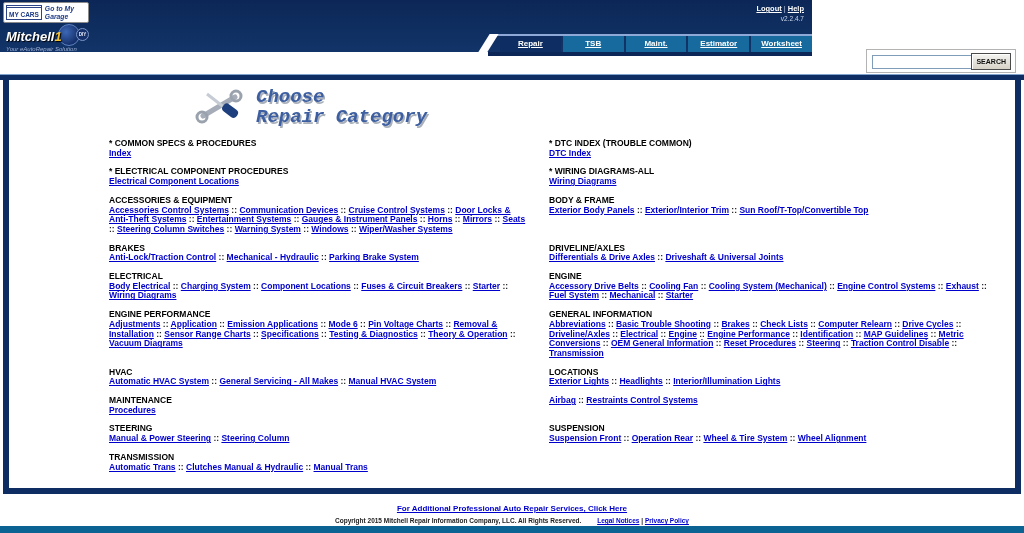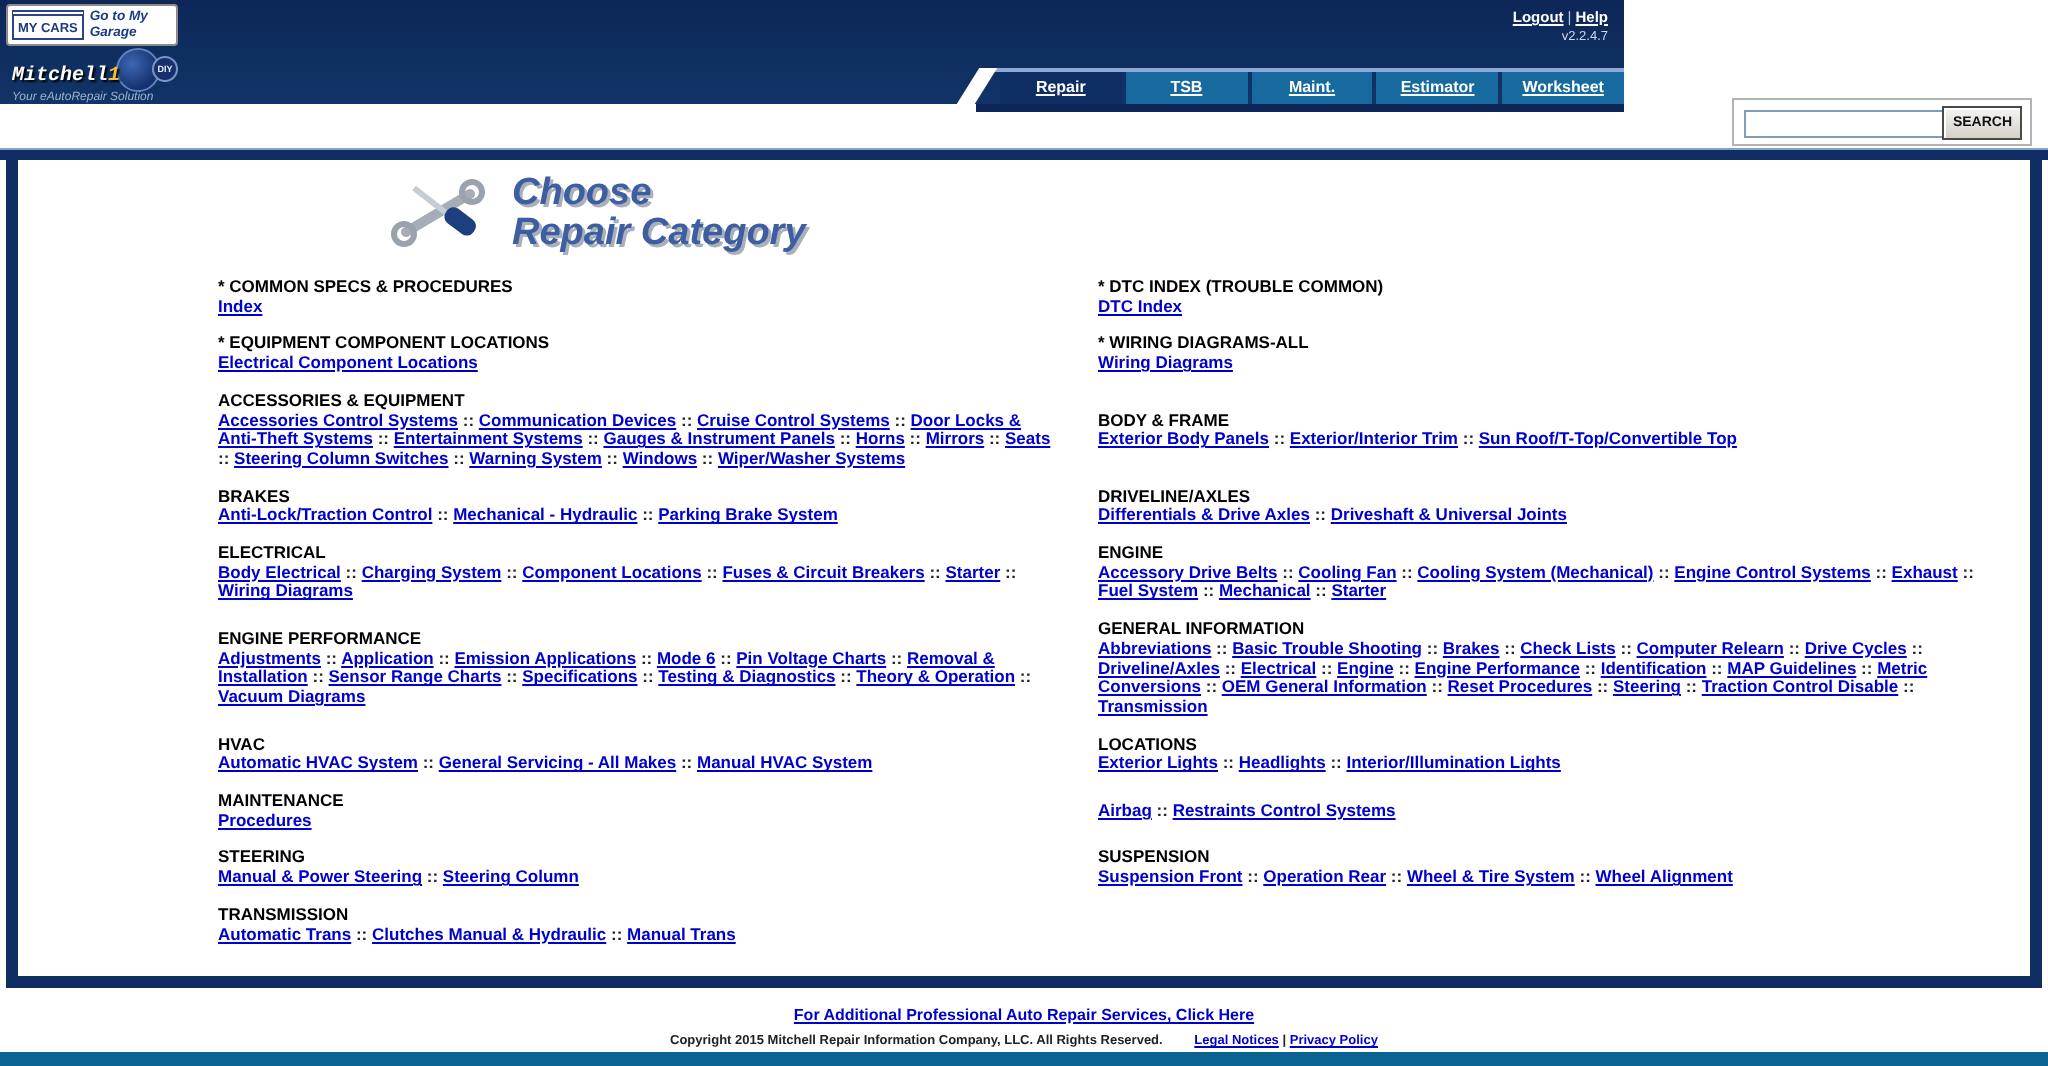--- a/index.html
+++ b/index.html
@@ -19,22 +19,22 @@
                   font-weight:bold; font-style:italic; color:#1c3a85; }
   #logout-help { position:absolute; top:4px; right:8px; font-size:7.5px; font-weight:bold; color:#fff; }
   #logout-help a { color:#fff; }
   #logout-help .div { font-weight:normal; color:#b9c6e2; margin:0 2px; }
   #version { position:absolute; top:15px; right:8px; font-size:6.5px; color:#cdd8ee; }
 
   #brand { position:absolute; top:27px; left:6px; }
   #brand-circle { position:absolute; left:52px; top:-3px; width:22px; height:22px; border-radius:50%;
                   background:radial-gradient(circle at 35% 35%, #3d68b5, #15306b 70%);
                   border:1px solid #5d82c2; }
-  #brand-name { position:relative; font-size:10px; font-weight:bold; font-style:italic; color:#fff;
-                text-shadow:1px 1px 1px #000;font-family:Liberation Mono, monospace; }
+  #brand-name { position:relative; font-size:13px; font-weight:bold; font-style:italic; color:#fff;
+                text-shadow:1px 1px 1px #000; }
   #brand-one { color:#f3c233; }
   #brand-badge { position:absolute; left:70px; top:1px; width:13px; height:13px; border-radius:50%;
                  background:#16306b; border:1px solid #7b95c8; color:#e8eefc; font-size:4.5px;
                  font-weight:bold; text-align:center; line-height:12px; }
   #brand-tagline { position:relative; font-size:6px; font-style:italic; color:#9fb0d4; margin-top:1px; }
 
   
   #tab-assembly { position:absolute; top:36px; right:0; width:312px; height:16px; display:flex; gap:2px; }
   #tab-highlight { position:absolute; top:-2px; left:-4px; right:0; height:2px; background:#8ea8d8; }
   #tab-slash { position:absolute; left:-16px; top:-2px; width:9px; height:18px; background:#fff;
@@ -61,25 +61,25 @@
                 box-shadow:inset 1px 1px 0 #fff; padding:0 4px; cursor:pointer; }
 
   
   #rule { position:absolute; top:74px; left:0; width:1024px; height:6px; background:#0e2d62;
           border-top:1px solid #7fa3cc; }
   #panel { position:absolute; top:80px; left:3px; width:1018px; height:414px; background:#fff;
            border:6px solid #0e2d62; border-top:none; overflow:hidden; }
 
   #title-block { margin:7px 0 0 185px; display:flex; align-items:flex-start; }
   #title-text { margin-left:12px; font-size:19px; line-height:20px; font-weight:bold; font-style:italic;
-                color:#3d5fa1; text-shadow:1.5px 1.5px 0 #a9b0ba; }
+                color:#3d5fa1; text-shadow:1.5px 1.5px 0 #a9b0ba;font-family:Liberation Mono, monospace; }
 
   
   #category-grid { margin-top:12px; padding-left:100px; }
-  .cat-row { display:flex;align-items:center; }
+  .cat-row { display:flex; }
   .cat-cell { font-size:8.5px; line-height:9.7px; }
   .cat-cell.left  { width:440px; padding-right:20px; }
   .cat-cell.right { flex:1; padding-right:28px; }
   .cat-section { margin-bottom:9px; }
   .cat-heading { font-weight:bold; color:#000; }
   .cat-links a { font-weight:bold; }
   .sep { color:#222; font-weight:bold; }
 
   
   #footer { position:absolute; top:494px; left:0; width:1024px; height:16px; background:#fff;
@@ -160,21 +160,21 @@
         <div class="cat-cell right">
           <div class="cat-section">
             <div class="cat-heading">* DTC INDEX (TROUBLE COMMON)</div>
             <div class="cat-links"><a class="cat-link">DTC Index</a></div>
           </div>
         </div>
       </div>
       <div class="cat-row">
         <div class="cat-cell left">
           <div class="cat-section">
-            <div class="cat-heading">* EQUIPMENT COMPONENT LOCATIONS</div>
+            <div class="cat-heading">* ELECTRICAL COMPONENT PROCEDURES</div>
             <div class="cat-links"><a class="cat-link">Electrical Component Locations</a></div>
           </div>
         </div>
         <div class="cat-cell right">
           <div class="cat-section">
             <div class="cat-heading">* WIRING DIAGRAMS-ALL</div>
             <div class="cat-links"><a class="cat-link">Wiring Diagrams</a></div>
           </div>
         </div>
       </div>

